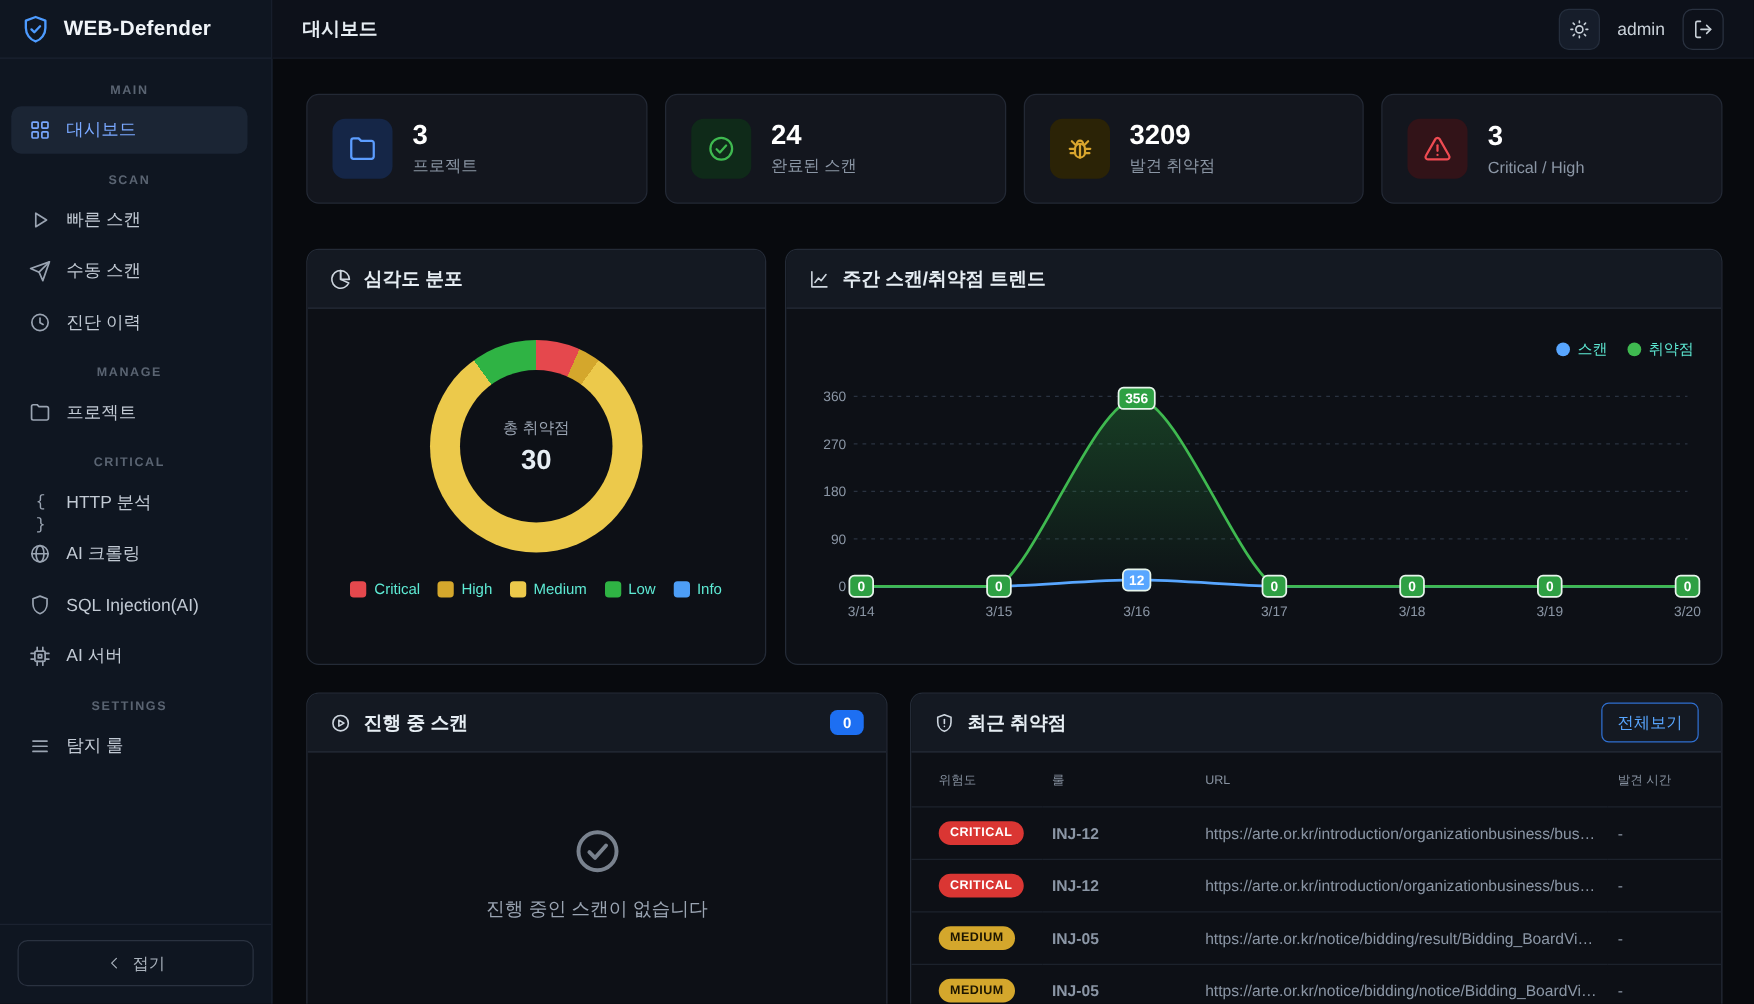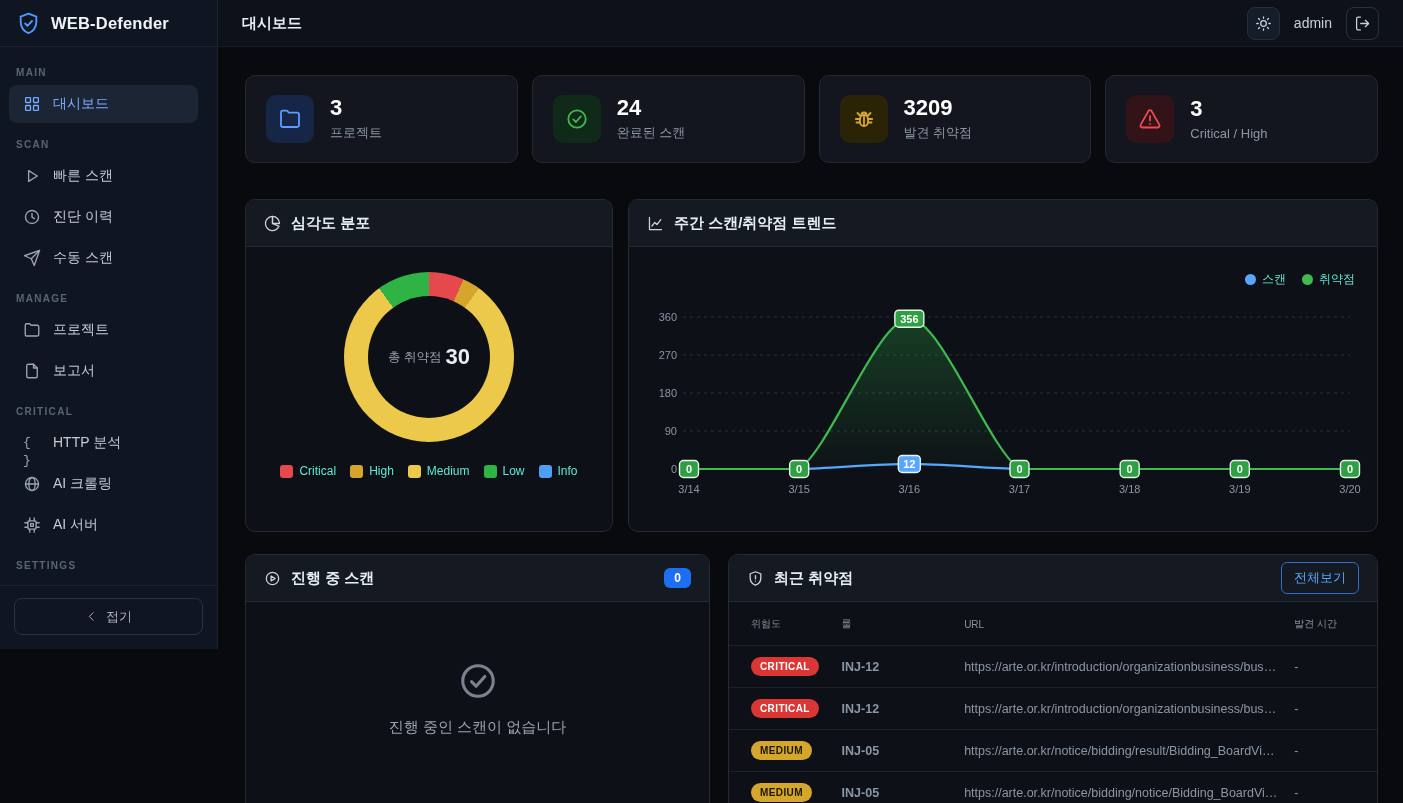--- a/index.html
+++ b/index.html
@@ -1,27 +1,27 @@
 <!DOCTYPE html>
 <html><head>
 <meta charset="utf-8">
 <style>
   * { margin:0; padding:0; box-sizing:border-box; }
   html,body { width:1403px; height:803px; overflow:hidden; background:#080a0e;
     font-family:"Liberation Sans", sans-serif; }
   .app { position:absolute; inset:0; }
 
   
-  .sidebar { position:absolute; left:0; top:0; width:218px; height:649px;
+  .sidebar { position:absolute; left:0; top:0; width:218px; height:803px;
     background:#0f1621; border-right:1px solid #1b2230; display:flex; flex-direction:column; }
   .logo-row { height:47px; display:flex; align-items:center; gap:10px; padding:0 16px;
     border-bottom:1px solid #1b2230; flex:0 0 auto; }
   .logo-icon { width:25px; height:25px; color:#4d9bff; }
   .logo-title { font-size:16.5px; font-weight:bold; color:#f0f4f8; letter-spacing:.2px; }
-  .nav { flex:1 1 auto; padding:4px 19px 0 9px; overflow:hidden; }
+  .nav { flex:1 1 auto; padding:4px 19px 0 9px; overflow:hidden;text-align:center; }
   .nav-section-label { font-size:10px; letter-spacing:1.3px; color:#5a6472; font-weight:bold;
     margin:16px 7px 7px 7px; }
   .nav-item { height:38px; margin-bottom:3px; display:flex; align-items:center; gap:12px;
     padding:0 14px; border-radius:8px; color:#c2cad4; font-size:14px; cursor:pointer; }
   .nav-item .icon { width:18px; height:18px; color:#9aa4b2; flex:0 0 auto; display:flex; }
   .nav-item.active { background:#1b2534; color:#79a8ff; }
   .nav-item.active .icon { color:#79a8ff; }
   .icon svg { width:100%; height:100%; display:block; }
   .braces { font-family:"Liberation Mono", monospace; font-size:13px; line-height:18px; letter-spacing:-1px; }
   .collapse-area { flex:0 0 auto; border-top:1px solid #1b2230; padding:12px 14px 14px 14px; }
@@ -62,21 +62,21 @@
   .panel-title { font-size:15px; font-weight:bold; color:#e6edf3; }
   .spacer { flex:1; }
 
   .charts-row { margin-top:36px; display:grid; grid-template-columns:368px 1fr; gap:15px; }
   .charts-row .panel { height:333px; }
 
   
   .donut-body { height:286px; display:flex; flex-direction:column; align-items:center; }
   .donut { position:relative; width:170px; height:170px; border-radius:50%; margin-top:25px; }
   .donut-hole { position:absolute; inset:24px; border-radius:50%; background:#0d1016;
-    display:flex; flex-direction:row; align-items:center; justify-content:center; gap:4px; }
+    display:flex; flex-direction:column; align-items:center; justify-content:center; gap:4px; }
   .donut-center-label { font-size:12.5px; color:#9aa4b2; }
   .donut-center-value { font-size:22px; font-weight:bold; color:#e6edf3; }
   .donut-legend { display:flex; gap:14px; margin-top:22px; }
   .legend-item { display:flex; align-items:center; gap:6px; font-size:12px; color:#5eead4; cursor:pointer; }
   .legend-swatch { width:13px; height:13px; border-radius:3px; }
 
   
   .trend-body { position:relative; height:286px; }
   .trend-legend { position:absolute; top:24px; right:22px; display:flex; gap:16px; z-index:2; }
   .trend-legend .legend-item { font-size:12px; }
@@ -141,69 +141,68 @@
           <span class="icon">
             <svg viewBox="0 0 24 24" fill="none" stroke="currentColor" stroke-width="1.8" stroke-linecap="round" stroke-linejoin="round">
               <path d="M7.5 4.8v14.4L19 12z"></path>
             </svg>
           </span>
           <span>빠른 스캔</span>
         </div>
         <div class="nav-item">
           <span class="icon">
             <svg viewBox="0 0 24 24" fill="none" stroke="currentColor" stroke-width="1.8" stroke-linecap="round" stroke-linejoin="round">
+              <path d="M22 2L11 13"></path>
+              <path d="M22 2l-7 20-4-9-9-4z"></path>
+            </svg>
+          </span>
+          <span>수동 스캔</span>
+        </div>
+        <div class="nav-item">
+          <span class="icon">
+            <svg viewBox="0 0 24 24" fill="none" stroke="currentColor" stroke-width="1.8" stroke-linecap="round" stroke-linejoin="round">
               <circle cx="12" cy="12" r="8.7"></circle>
               <path d="M12 7.2v5l3.3 1.9"></path>
             </svg>
           </span>
           <span>진단 이력</span>
         </div>
-        <div class="nav-item">
-          <span class="icon">
-            <svg viewBox="0 0 24 24" fill="none" stroke="currentColor" stroke-width="1.8" stroke-linecap="round" stroke-linejoin="round">
-              <path d="M22 2L11 13"></path>
-              <path d="M22 2l-7 20-4-9-9-4z"></path>
-            </svg>
-          </span>
-          <span>수동 스캔</span>
-        </div>
         <div class="nav-section-label">MANAGE</div>
         <div class="nav-item">
           <span class="icon">
             <svg viewBox="0 0 24 24" fill="none" stroke="currentColor" stroke-width="1.8" stroke-linecap="round" stroke-linejoin="round">
               <path d="M3 7V5.5A1.8 1.8 0 0 1 4.8 3.7h4.1l2 2h8.3A1.8 1.8 0 0 1 21 7.5v10.7a1.8 1.8 0 0 1-1.8 1.8H4.8A1.8 1.8 0 0 1 3 18.2z"></path>
             </svg>
           </span>
           <span>프로젝트</span>
-        </div>
-        <div class="nav-item">
-          <span class="icon">
-            <svg viewBox="0 0 24 24" fill="none" stroke="currentColor" stroke-width="1.8" stroke-linecap="round" stroke-linejoin="round">
-              <path d="M14 3H7a2 2 0 0 0-2 2v14a2 2 0 0 0 2 2h10a2 2 0 0 0 2-2V8z"></path>
-              <path d="M14 3v5h5"></path>
-            </svg>
-          </span>
-          <span>보고서</span>
         </div>
         <div class="nav-section-label">CRITICAL</div>
         <div class="nav-item">
           <span class="icon">
             <span class="braces">{ }</span>
           </span>
           <span>HTTP 분석</span>
         </div>
         <div class="nav-item">
           <span class="icon">
             <svg viewBox="0 0 24 24" fill="none" stroke="currentColor" stroke-width="1.8" stroke-linecap="round" stroke-linejoin="round">
               <circle cx="12" cy="12" r="8.7"></circle>
               <path d="M3.3 12h17.4"></path>
               <ellipse cx="12" cy="12" rx="4.2" ry="8.7"></ellipse>
             </svg>
           </span>
           <span>AI 크롤링</span>
+        </div>
+        <div class="nav-item">
+          <span class="icon">
+            <svg viewBox="0 0 24 24" fill="none" stroke="currentColor" stroke-width="1.8" stroke-linecap="round" stroke-linejoin="round">
+              <path d="M12 2.5l7.5 2.8v5.6c0 4.8-3.2 9-7.5 10.4-4.3-1.4-7.5-5.6-7.5-10.4V5.3z"></path>
+            </svg>
+          </span>
+          <span>SQL Injection(AI)</span>
         </div>
         <div class="nav-item">
           <span class="icon">
             <svg viewBox="0 0 24 24" fill="none" stroke="currentColor" stroke-width="1.8" stroke-linecap="round" stroke-linejoin="round">
               <rect x="6.5" y="6.5" width="11" height="11" rx="1.5"></rect>
               <rect x="10.2" y="10.2" width="3.6" height="3.6"></rect>
               <path d="M9 2.5v4M15 2.5v4M9 17.5v4M15 17.5v4M2.5 9h4M2.5 15h4M17.5 9h4M17.5 15h4"></path>
             </svg>
           </span>
           <span>AI 서버</span>

